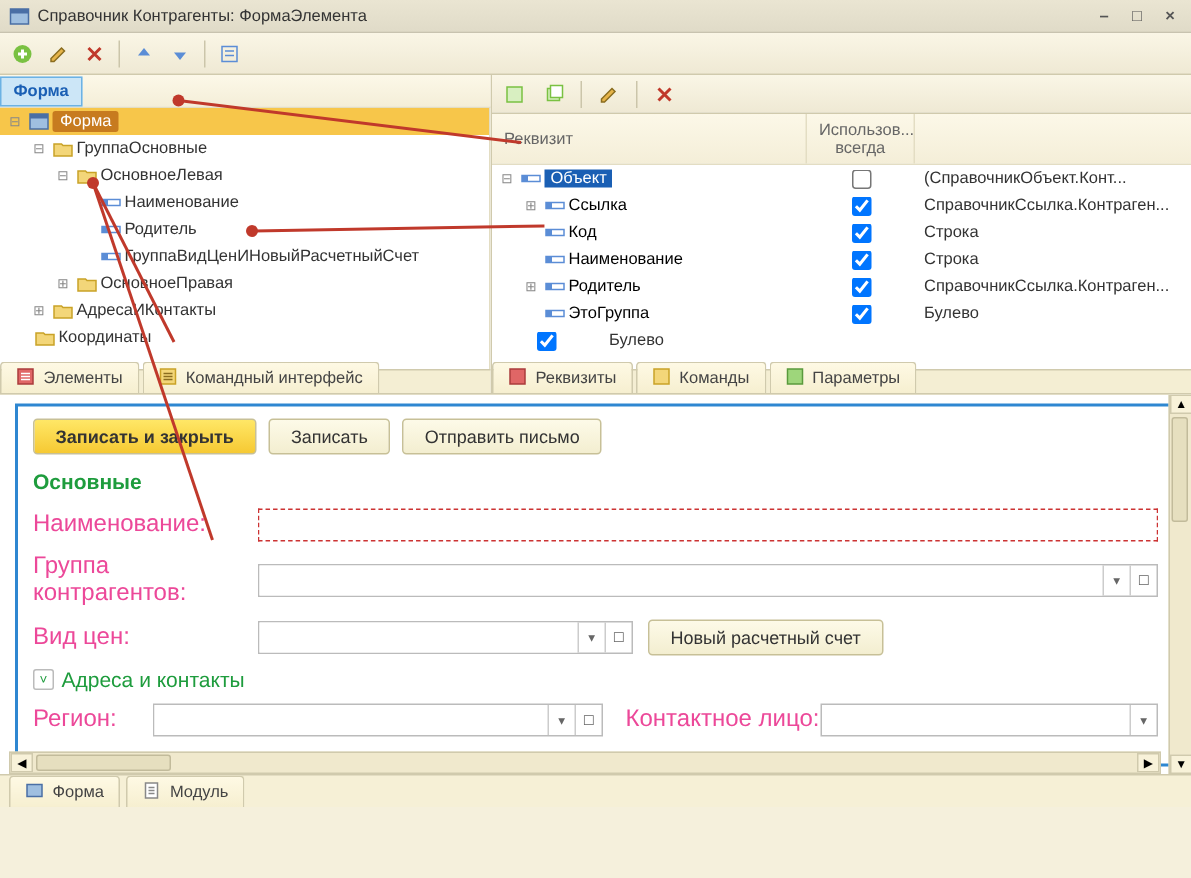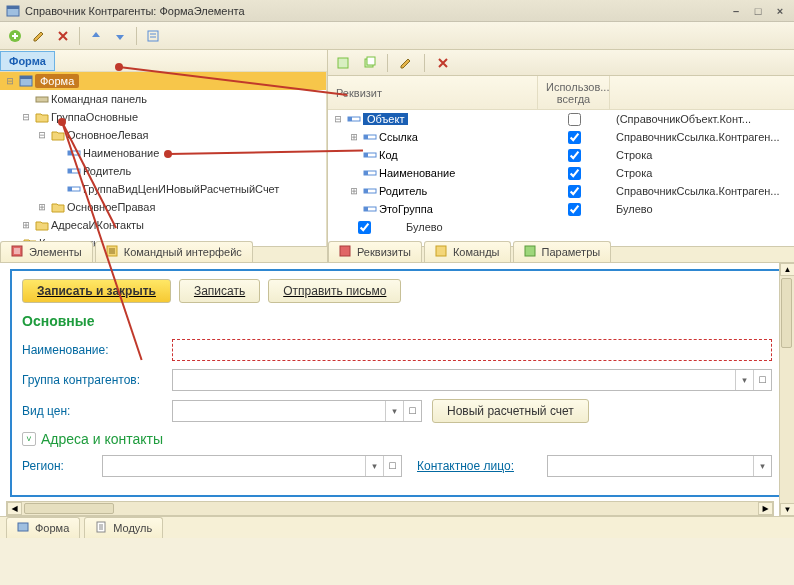--- a/index.html
+++ b/index.html
@@ -135,34 +135,34 @@
     padding:6px 10px 0 10px;
     height: 276px;
     overflow:auto;
     position:relative;
   }
   .preview-inner {
     border:2px solid #2e87d1;
     background:#fff;
     padding:8px 10px 10px 10px;
   }
-  .btn-row { display:flex; gap:8px; margin-bottom:10px;text-decoration:underline;}
+  .btn-row { display:flex; gap:8px; margin-bottom:10px;}
   .fbtn {
     padding:4px 14px;
     border:1px solid #c7c097;
     border-radius:3px;
     background:linear-gradient(#fdfae8,#f3eed0);
     cursor:pointer;
     color:#333;
     font-size:12px;
   }
   .fbtn.primary { background:linear-gradient(#ffe766,#f6c933); font-weight:bold;}
   .sect-title { color:#1e9c3d; font-size:14px; font-weight:bold; margin:6px 0 10px;}
   .field-row { display:flex; align-items:center; margin-bottom:8px;}
-  .field-row .flabel { width:150px; color:#0369a1; font-size:12px;}
+  .field-row .flabel { width:150px; color:#ec4899; font-size:16px;}
   .field-row .finput { flex:1; height:22px; border:1px solid #bbb; background:#fff; display:flex;}
   .finput input { flex:1; border:none; outline:none; padding:2px 4px; font-size:11px;}
   .finput .ddl { width:18px; border-left:1px solid #ccc; display:flex; align-items:center; justify-content:center; color:#666; font-size:9px; cursor:pointer;}
   .group-hdr { display:flex; align-items:center; gap:5px; color:#1e9c3d; font-size:14px; margin:8px 0;}
   .chev { width:14px; height:14px; border:1px solid #bbb; border-radius:2px; display:flex; align-items:center; justify-content:center; font-size:9px; color:#1e9c3d; cursor:pointer;}
   .doc-tabs {
     position:absolute;
     left:0; bottom:0;
     height:22px;
     background:#f6f0d6;
@@ -269,30 +269,20 @@
     <span class="ti">
             <svg width="14" height="14">
               <rect x="1" y="2" width="12" height="10" fill="#9fbfe0" stroke="#4a6fa5"></rect>
               <rect x="1" y="2" width="12" height="3" fill="#4a6fa5"></rect>
             </svg>
           </span>
     <span class="label-box">Форма</span>
         </div>
         <div class="tree-row">
           <span class="indent" style="width:16px"></span>
-    <span class="tw-toggle"></span>
-    <span class="ti">
-            <svg width="14" height="14">
-              <rect x="1" y="5" width="12" height="5" fill="#d6cba0" stroke="#9a8d5d"></rect>
-            </svg>
-          </span>
-    <span class="">Командная панель</span>
-        </div>
-        <div class="tree-row">
-          <span class="indent" style="width:16px"></span>
     <span class="tw-toggle">⊟</span>
     <span class="ti">
             <svg width="14" height="14">
               <path d="M1 4h5l1 1h6v7H1z" fill="#f3d679" stroke="#c9a227"></path>
             </svg>
           </span>
     <span class="">ГруппаОсновные</span>
         </div>
         <div class="tree-row">
           <span class="indent" style="width:32px"></span>
@@ -607,21 +597,21 @@
       <span class="chev">˅</span>
       <span>Адреса и контакты</span>
     </div>
     <div class="field-row">
       <div class="flabel" style="width:80px;">Регион:</div>
       <div class="finput" style="width:300px;flex:none;">
         <input style="">
           <span class="ddl">▾</span>
           <span class="ddl">☐</span>
       </div>
-      <div class="flabel" style="width:130px;margin-left:15px;text-decoration:underline;">Контактное лицо:</div>
+      <div class="flabel" style="width:130px;margin-left:15px;">Контактное лицо:</div>
       <div class="finput">
         <input style="">
           <span class="ddl">▾</span>
       </div>
     </div>
   </div>
   <div class="scrollbar-v">
     <div class="sb-btn">▲</div>
     <div class="sv-track">
         <div class="sv-thumb"></div>

